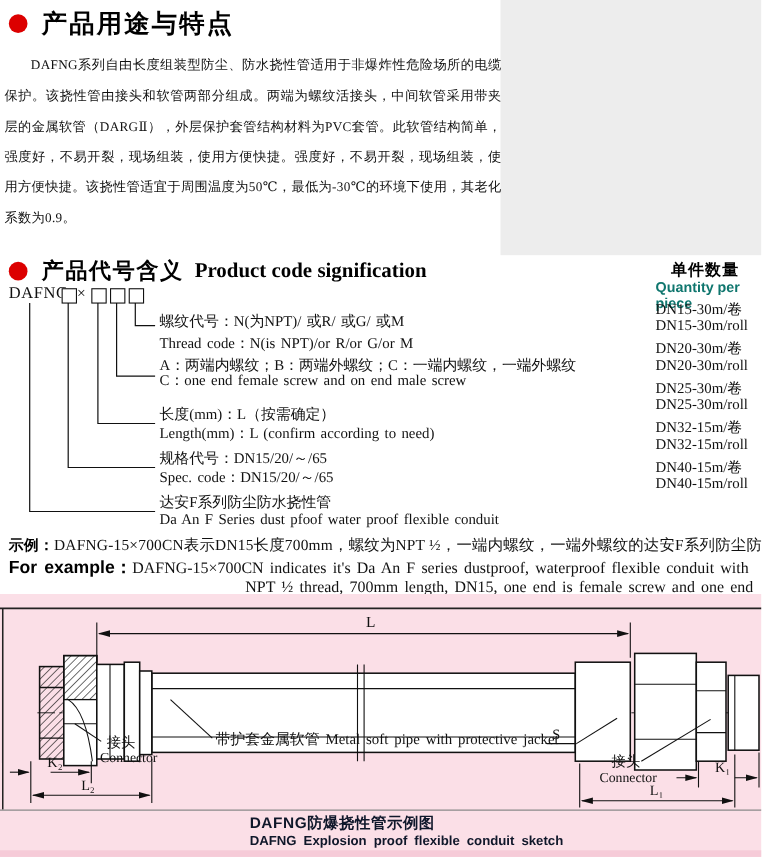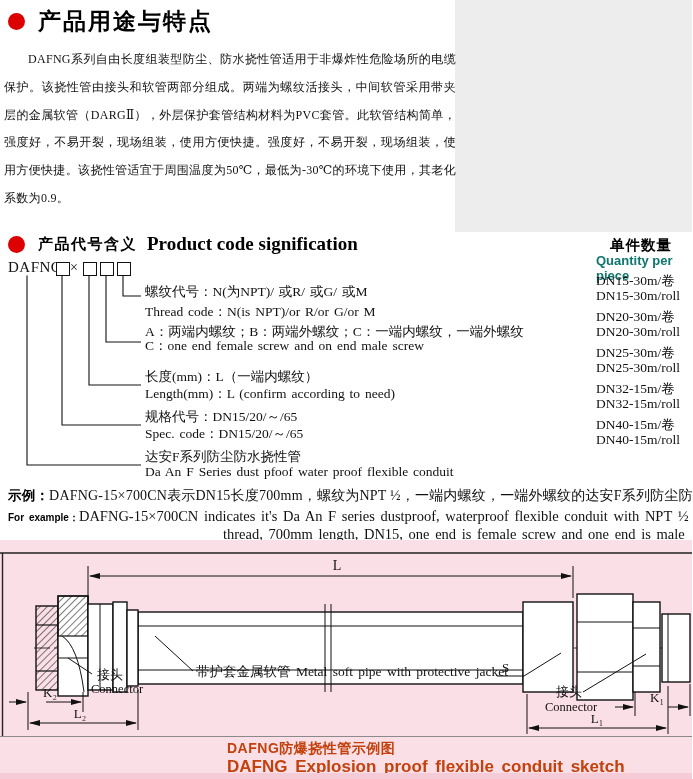--- a/index.html
+++ b/index.html
@@ -4,21 +4,21 @@
 <style>
   html,body{margin:0;padding:0;background:#fff;}
   .page{position:relative;width:692px;height:779px;background:#ffffff;overflow:hidden;
         font-family:"Liberation Serif","DejaVu Serif",serif;color:#111;}
   .gray-block{position:absolute;left:455px;top:0;width:238px;height:232px;background:#ededed;}
   
   .sec-head{position:absolute;left:0;display:flex;align-items:center;}
   .bullet{display:inline-block;width:17px;height:17px;border-radius:50%;background:#dc0000;margin-left:8px;}
   .h1-cn{font-family:"Liberation Sans","DejaVu Sans",sans-serif;font-weight:bold;font-size:23px;
          letter-spacing:2px;margin-left:13px;color:#000;}
-  .h2-cn{font-family:"Liberation Sans","DejaVu Sans",sans-serif;font-weight:bold;font-size:15px;
+  .h2-cn{font-family:"Liberation Sans","DejaVu Sans",sans-serif;font-weight:bold;font-size:20px;
          letter-spacing:1.5px;margin-left:13px;color:#000;}
   .h2-en{font-family:"Liberation Serif","DejaVu Serif",serif;font-weight:bold;font-size:19px;margin-left:10px;color:#000;}
   
   .intro{position:absolute;left:4px;top:34px;width:452px;font-size:12px;line-height:27.8px;
          text-align:justify;text-indent:2em;letter-spacing:0.3px;}
   
   .code-area{position:absolute;left:0;top:258px;width:580px;height:222px;}
   .code-prefix{position:absolute;left:8px;top:1px;font-size:15px;letter-spacing:0.5px;}
   .cbox{position:absolute;top:4px;width:12px;height:12px;border:1.5px solid #111;background:#fff;}
   .cb1{left:56px}.cb2{left:83px}.cb3{left:100px}.cb4{left:117px}
@@ -32,30 +32,30 @@
   .qty-t-cn{font-family:"Liberation Sans","DejaVu Sans",sans-serif;font-weight:bold;font-size:14.5px;
             letter-spacing:1px;padding-left:14px;height:17px;color:#000;}
   .qty-t-en{font-family:"Liberation Sans","DejaVu Sans",sans-serif;font-weight:bold;font-size:13px;
             height:17px;margin-bottom:3px;color:#0f766e;}
   .qty-pair{margin-bottom:6px;}
   .qty-item{height:15px;line-height:15px;}
   
   .example{position:absolute;left:8px;top:487px;width:682px;}
   .ex-cn{font-size:14px;white-space:nowrap;letter-spacing:0.2px;}
   .ex-label-cn,.ex-label-en{font-family:"Liberation Sans","DejaVu Sans",sans-serif;font-weight:bold;color:#000;}
-  .ex-label-cn{font-size:13.5px}.ex-label-en{font-size:10px}
+  .ex-label-cn{font-size:13.5px}.ex-label-en{font-size:16px}
   .ex-en{margin-top:3px;font-size:14.5px;line-height:17px;word-spacing:2px;
          padding-left:215px;text-indent:-215px;}
   
   .sketch-panel{position:absolute;left:0;top:540px;width:693px;height:239px;background:#fbdfe7;}
   .sketch-strip{position:absolute;left:0;bottom:0;width:693px;height:6px;background:#f6cbd8;}
   .caption{position:absolute;left:227px;top:200px;font-family:"Liberation Sans","DejaVu Sans",sans-serif;
-           font-weight:bold;color:#c2410c;}
+           font-weight:bold;color:#0f172a;}
   .cap-cn{font-size:14px;letter-spacing:0.5px;height:17px;}
-  .cap-en{font-size:17px;word-spacing:3px;}
+  .cap-en{font-size:12px;word-spacing:3px;}
   svg text{font-family:"Liberation Serif","DejaVu Serif",serif;fill:#111;}
 </style>
 </head>
 <body>
 
 <div class="page">
 
   <div class="gray-block"></div>
 
   <div class="sec-head" style="top:6px;">
@@ -88,21 +88,21 @@
     </svg>
     <div class="leg leg-b1">
       <div class="leg-cn">螺纹代号：N(为NPT)/ 或R/ 或G/ 或M</div>
       <div class="leg-en">Thread code：N(is NPT)/or R/or G/or M</div>
     </div>
     <div class="leg leg-b2">
       <div class="leg-cn">A：两端内螺纹；B：两端外螺纹；C：一端内螺纹，一端外螺纹</div>
       <div class="leg-en">C：one end female screw and on end male screw</div>
     </div>
     <div class="leg leg-b3">
-      <div class="leg-cn">长度(mm)：L（一端内螺纹）</div>
+      <div class="leg-cn">长度(mm)：L（按需确定）</div>
       <div class="leg-en">Length(mm)：L (confirm according to need)</div>
     </div>
     <div class="leg leg-b4">
       <div class="leg-cn">规格代号：DN15/20/～/65</div>
       <div class="leg-en">Spec. code：DN15/20/～/65</div>
     </div>
     <div class="leg leg-b5">
       <div class="leg-cn">达安F系列防尘防水挠性管</div>
       <div class="leg-en">Da An F Series dust pfoof water proof flexible conduit</div>
     </div>

